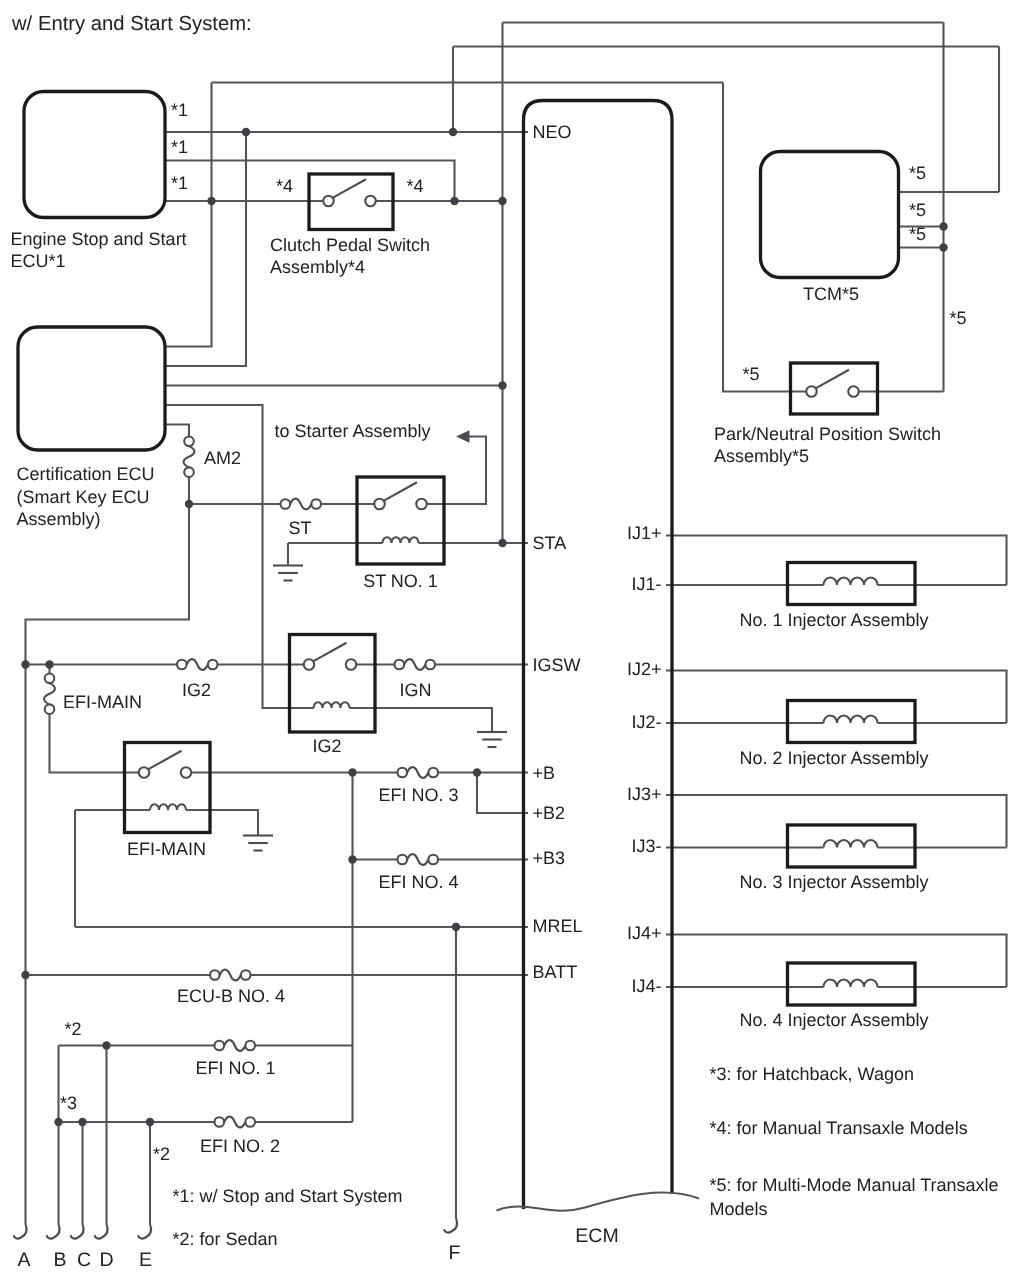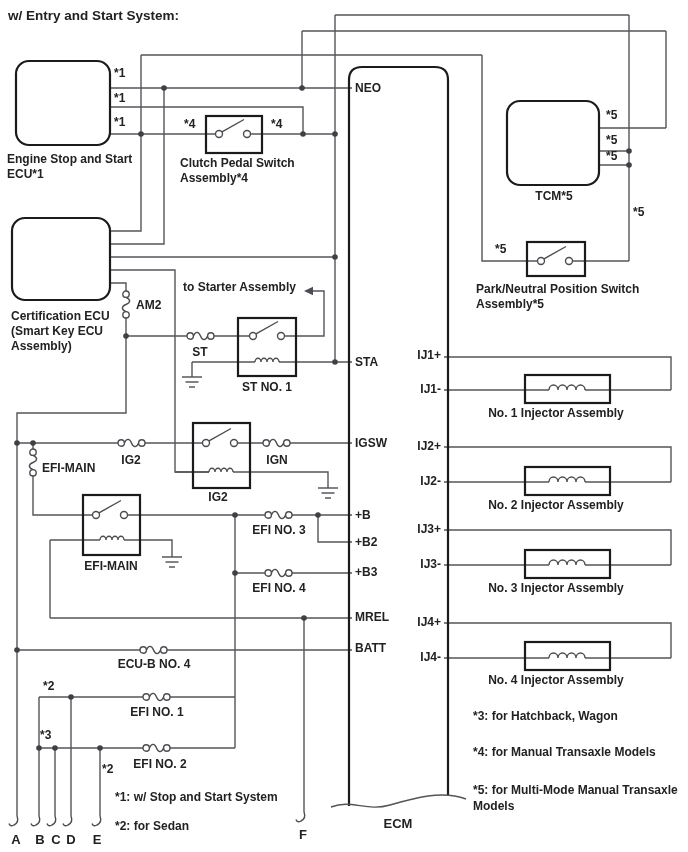--- a/index.html
+++ b/index.html
@@ -1,17 +1,17 @@
 <!DOCTYPE html>
 <html><head>
 <meta charset="utf-8">
 <style>
   html,body{margin:0;padding:0;background:#ffffff;}
   .stage{position:relative;width:688px;height:852px;background:#ffffff;overflow:hidden;
-         font-family:"Liberation Sans", sans-serif;font-weight:bold;}
+         font-family:"Liberation Sans", sans-serif;}
   svg{display:block;}
   .wire{stroke:#54555a;stroke-width:1.4;fill:none;}
   .box{stroke:#1b1b1d;stroke-width:2.2;fill:none;}
   .ecu{stroke:#1b1b1d;stroke-width:2.2;fill:#ffffff;}
   .sym{stroke:#4c4d52;stroke-width:1.4;fill:none;}
   .dot{fill:#3f4045;stroke:none;}
   .lbl{font-size:12px;fill:#222225;}
   .lbl-c{font-size:12px;fill:#222225;text-anchor:middle;}
   .lbl-r{font-size:12px;fill:#222225;text-anchor:end;}
   .lbl-big{font-size:13.5px;fill:#222225;}

